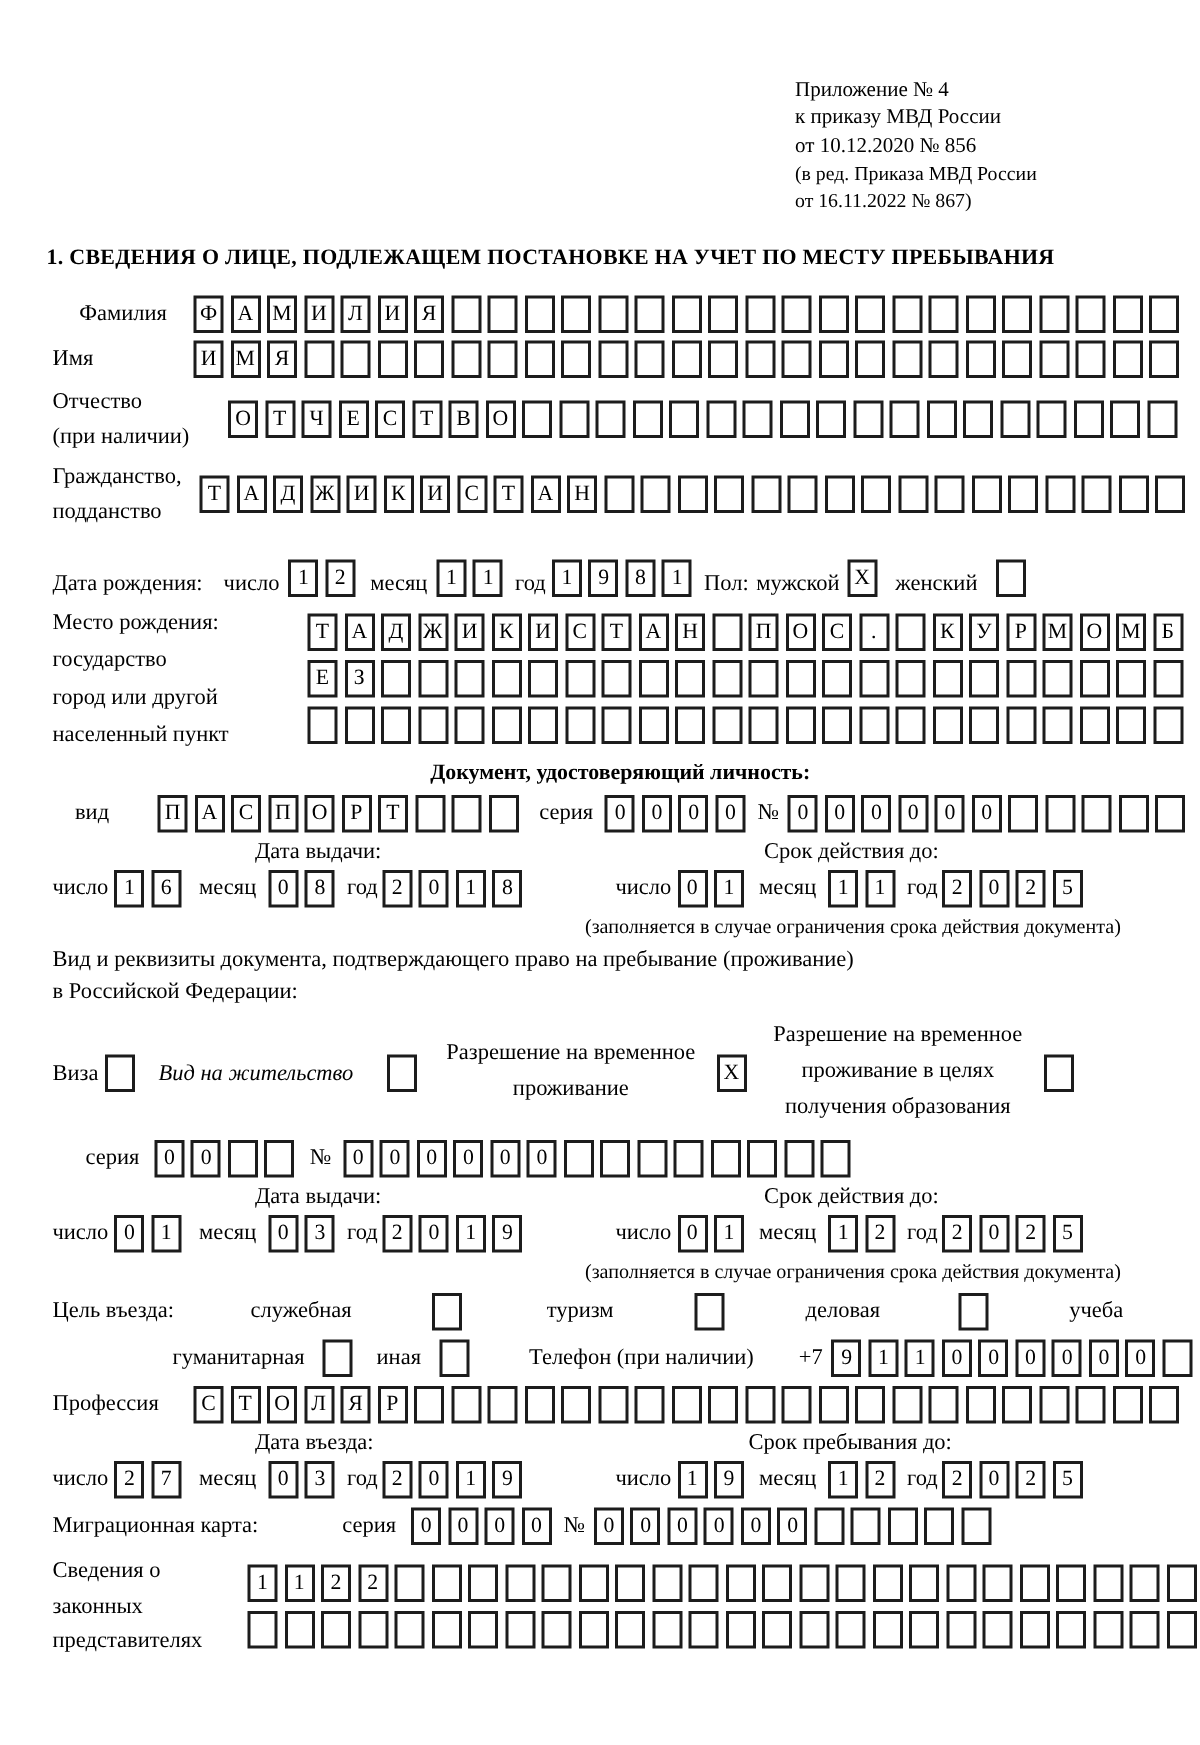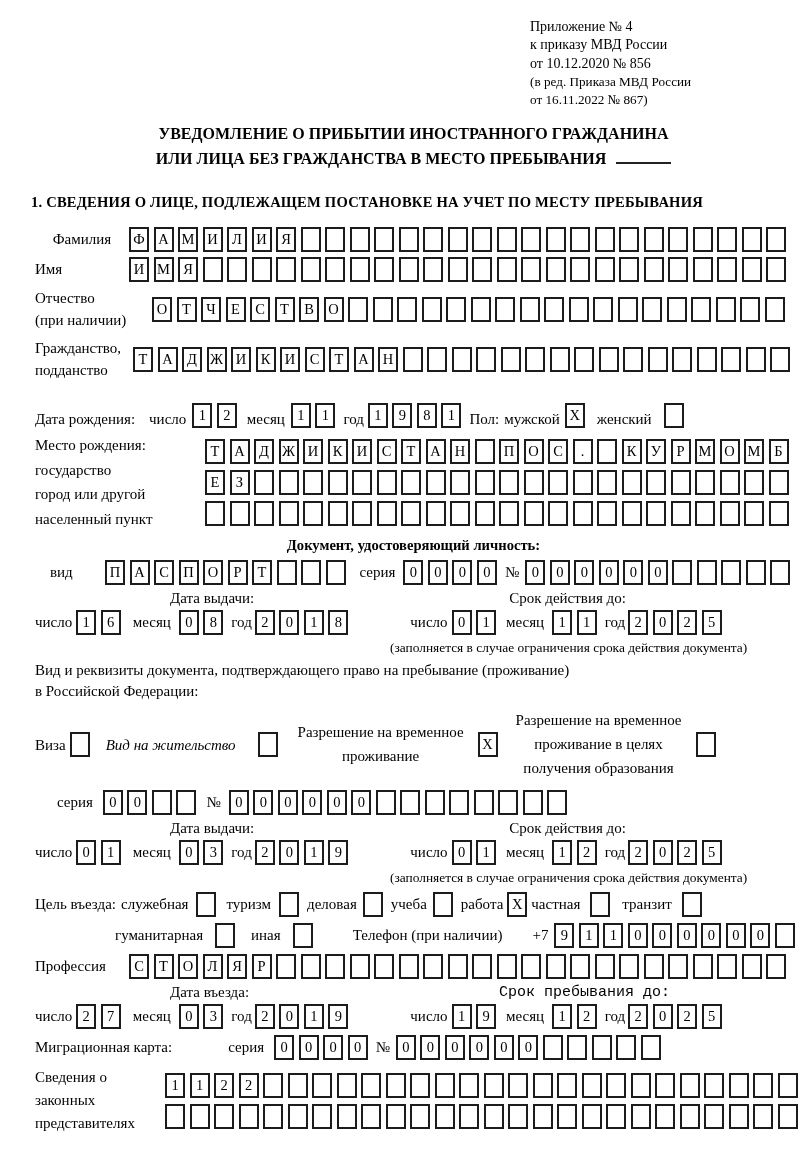--- a/index.html
+++ b/index.html
@@ -1,18 +1,18 @@
 <!DOCTYPE html>
 <html><head>
 <meta charset="utf-8">
 <style>
   html,body{margin:0;padding:0;background:#fff;}
   body{width:800px;height:1163px;overflow:hidden;color:#000;
        font-family:"Liberation Serif", serif;font-size:15px;}
-  .page{box-sizing:border-box;width:800px;height:1163px;padding:18px 8px 0 35px;position:relative;}
+  .page{box-sizing:border-box;width:800px;height:1163px;padding:52px 8px 0 35px;position:relative;}
   .hdr{margin-left:495px;font-size:14px;line-height:1.32;}
   .hdr .sub{font-size:13.2px;}
   .forma{font-weight:bold;text-align:right;margin:26px 30px 0 0;font-size:15.5px;letter-spacing:.5px;}
   .title{text-align:center;font-weight:bold;font-size:16px;line-height:1.55;margin-top:14px;}
   .blank{display:inline-block;width:55px;border-bottom:2px solid #222;height:14px;margin-left:10px;}
   .sect{font-weight:bold;font-size:14.6px;margin:22px 0 16px -4px;letter-spacing:.2px;}
   .row{display:flex;align-items:center;margin-bottom:5px;}
   .rowt{display:flex;align-items:center;margin-bottom:5px;}
   .cells{display:flex;gap:4.5px;}
   .cell{box-sizing:border-box;width:20px;height:25px;border:2px solid #1c1c1c;
@@ -34,26 +34,20 @@
 
   <div class="hdr">
     <div>Приложение № 4</div>
     <div>к приказу МВД России</div>
     <div>от 10.12.2020 № 856</div>
     <div class="sub">(в ред. Приказа МВД России</div>
     <div class="sub">от 16.11.2022 № 867)</div>
   </div>
 
 
-  <div class="title">
-    <div>УВЕДОМЛЕНИЕ О ПРИБЫТИИ ИНОСТРАННОГО ГРАЖДАНИНА</div>
-    <div>
-      <span>ИЛИ ЛИЦА БЕЗ ГРАЖДАНСТВА В МЕСТО ПРЕБЫВАНИЯ</span><span class="blank"></span>
-    </div>
-  </div>
 
   <div class="sect">1. СВЕДЕНИЯ О ЛИЦЕ, ПОДЛЕЖАЩЕМ ПОСТАНОВКЕ НА УЧЕТ ПО МЕСТУ ПРЕБЫВАНИЯ</div>
 
   <div class="row">
     <span class="lbl" style="width:94px;text-align:center;">Фамилия</span>
     <span class="cells">
         <span class="cell">Ф</span>
         <span class="cell">А</span>
         <span class="cell">М</span>
         <span class="cell">И</span>
@@ -470,21 +464,21 @@
     <span class="cells">
         <span class="cell">2</span>
         <span class="cell">0</span>
         <span class="cell">2</span>
         <span class="cell">5</span>
       </span>
   </div>
 
   <div class="note" style="margin-left:355px;">(заполняется в случае ограничения срока действия документа)</div>
 
-  <div class="row" style="margin-top:4px;">
+  <div class="row" style="margin-top:4px;gap:46px;">
     <span class="lbl">Цель въезда:</span>
     <span class="lbl" style="margin-left:5px;margin-right:8px;">служебная</span>
     <span class="cb"></span>
     <span class="lbl" style="margin-left:10px;margin-right:8px;">туризм</span>
     <span class="cb"></span>
     <span class="lbl" style="margin-left:8px;margin-right:6px;">деловая</span>
     <span class="cb"></span>
     <span class="lbl" style="margin-left:8px;margin-right:6px;">учеба</span>
     <span class="cb"></span>
     <span class="lbl" style="margin-left:8px;margin-right:4px;">работа</span>
@@ -544,21 +538,21 @@
         <span class="cell"></span>
         <span class="cell"></span>
         <span class="cell"></span>
         <span class="cell"></span>
         <span class="cell"></span>
       </span>
   </div>
 
   <div class="dhl">
     <span style="margin-left:135px;">Дата въезда:</span>
-    <span style="margin-left:250px;font-family:Liberation Mono, monospace;">Срок пребывания до:</span>
+    <span style="margin-left:250px;">Срок пребывания до:</span>
   </div>
 
   <div class="row">
     <span class="lbl" style="margin-right:4px;">число</span>
     <span class="cells">
         <span class="cell">2</span>
         <span class="cell">7</span>
       </span>
     <span class="lbl" style="margin-left:12px;margin-right:8px;">месяц</span>
     <span class="cells">

